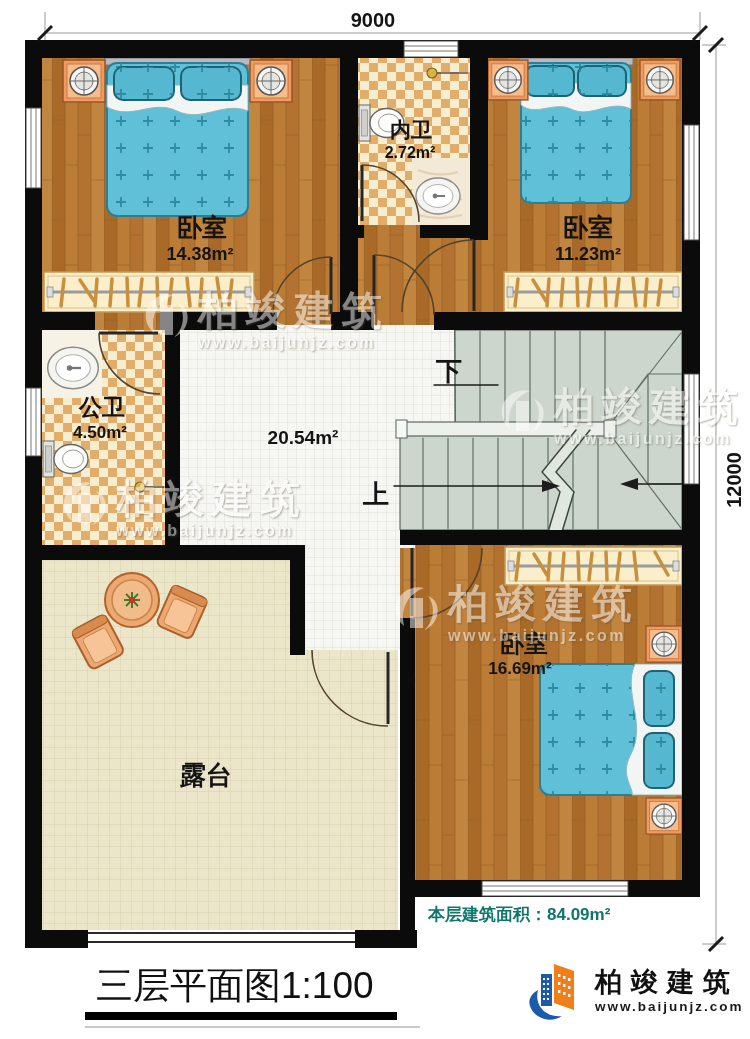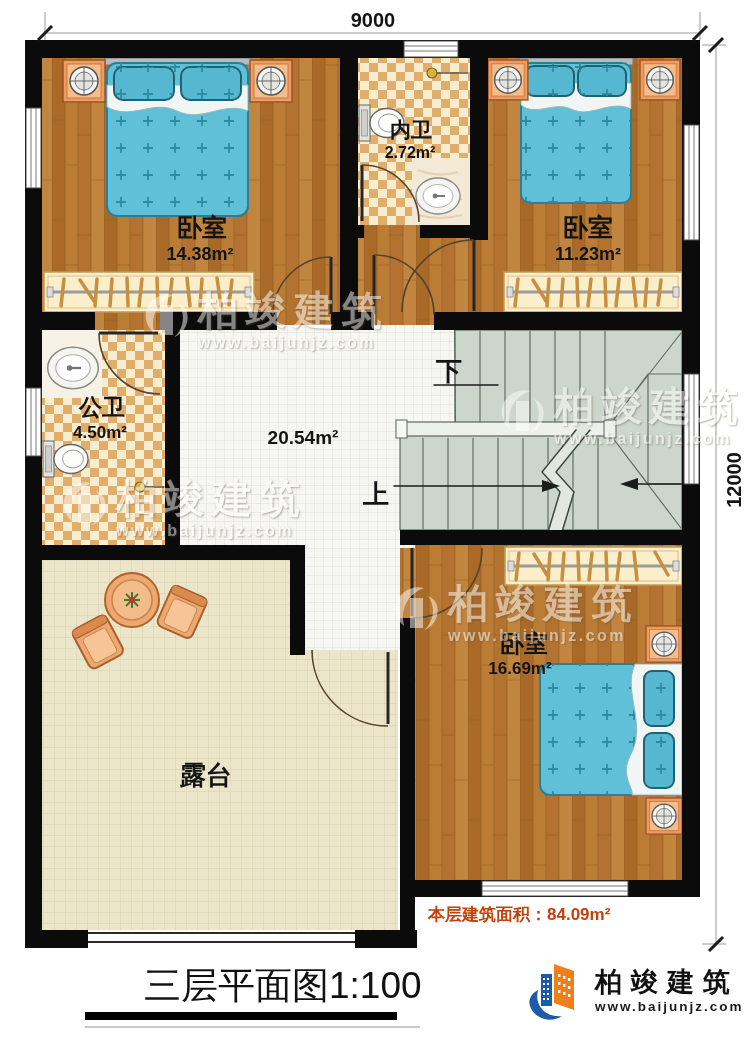--- a/index.html
+++ b/index.html
@@ -4,23 +4,23 @@
 <style>
   html,body{margin:0;padding:0;background:#fff;}
   .canvas{position:relative;width:750px;height:1039px;background:#fff;overflow:hidden;
           font-family:"Liberation Sans",sans-serif;}
   .canvas svg text{font-family:"Liberation Sans",sans-serif;}
   .lbl{font-weight:bold;fill:#141414;}
   .wm{position:absolute;display:flex;align-items:center;gap:10px;color:#fff;opacity:.5;
       text-shadow:1px 1px 2px rgba(90,80,60,.85);pointer-events:none;z-index:5;}
   .wm-name{font-size:40px;font-weight:bold;letter-spacing:8px;line-height:1;white-space:nowrap;}
   .wm-url{font-size:16px;font-weight:bold;letter-spacing:2.5px;margin-top:4px;white-space:nowrap;}
-  .info{position:absolute;left:428px;top:901px;color:#c2410c;font-size:17px;font-weight:600;
+  .info{position:absolute;left:428px;top:901px;color:#0f766e;font-size:17px;font-weight:600;
         line-height:28px;z-index:6;white-space:nowrap;}
-  .title{position:absolute;left:96px;top:961px;color:#111;font-size:37px;z-index:6;white-space:nowrap;margin-left:48px;}
+  .title{position:absolute;left:96px;top:961px;color:#111;font-size:37px;z-index:6;white-space:nowrap;}
   .title-bar{position:absolute;left:85px;top:1012px;width:312px;height:8px;background:#000;z-index:6;}
   .title-thin{position:absolute;left:85px;top:1026px;width:335px;height:2px;background:#c9c9c9;z-index:6;}
   .logo{position:absolute;left:528px;top:960px;display:flex;gap:9px;align-items:center;z-index:6;}
   .logo-name{font-size:27px;font-weight:bold;letter-spacing:9px;color:#101010;line-height:1.1;white-space:nowrap;}
   .logo-url{font-size:13.5px;font-weight:bold;letter-spacing:2px;color:#1a1a1a;margin-top:2px;white-space:nowrap;}
 </style>
 </head>
 <body>
 
 <div class="canvas">

